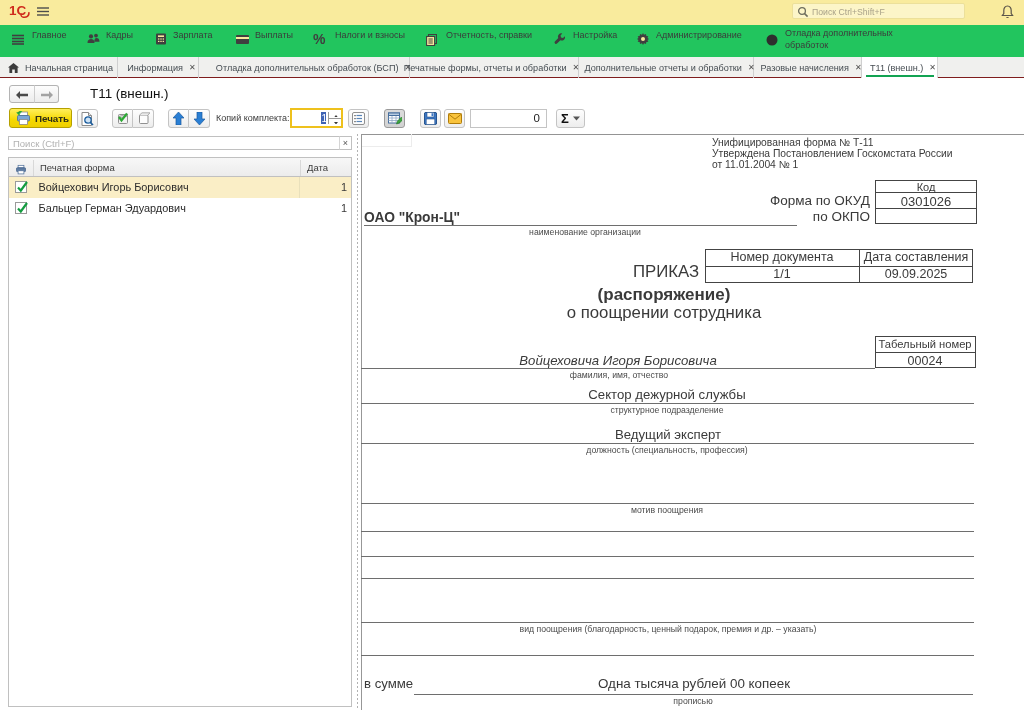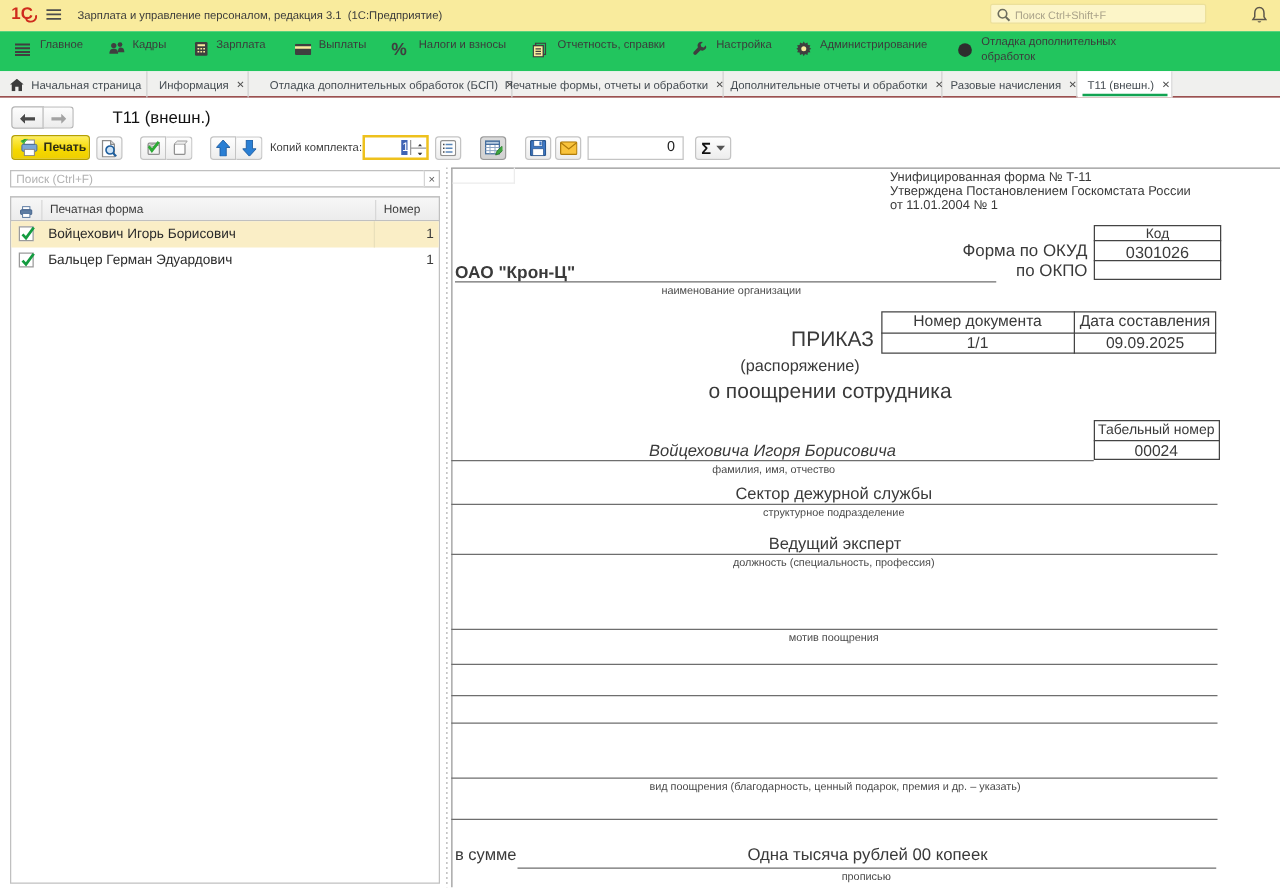--- a/index.html
+++ b/index.html
@@ -49,21 +49,20 @@
     <text x="0" y="12" font-family="Liberation Sans" font-size="13.5" font-weight="bold" fill="#cf2b1c">1С</text>
     <path d="M19.8 9.2 C20.6 13.2 17.2 14.8 14.2 14.2 C11.8 13.7 11.4 11.6 13 10.9" stroke="#cf2b1c" stroke-width="1.5" fill="none"></path>
   </svg>
   <svg class="abs" style="left:37px;top:7px" width="12" height="9">
       <g stroke="#4c4c4c" stroke-width="1.4">
         <line x1="0" y1="1" x2="12" y2="1"></line>
         <line x1="0" y1="4.5" x2="12" y2="4.5"></line>
         <line x1="0" y1="8" x2="12" y2="8"></line>
       </g>
     </svg>
-  <div class="abs" style="left:62px;top:7px;font-size:9px;color:#3a3a3a">Зарплата и управление персоналом, редакция 3.1&nbsp; (1С:Предприятие)</div>
   <div class="abs" style="left:792px;top:3px;width:173px;height:16px;background:#fcf5c8;border:1px solid #ece09a;border-radius:2px">
     <svg class="abs" style="left:4px;top:2px" width="12" height="12" viewBox="0 0 12 12">
         <circle cx="5" cy="5" r="3.4" fill="none" stroke="#6d6d5d" stroke-width="1.3"></circle>
         <line x1="7.6" y1="7.6" x2="10.6" y2="10.6" stroke="#6d6d5d" stroke-width="1.5"></line>
       </svg>
     <span class="abs" style="left:19px;top:3px;font-size:8.7px;color:#a9a289">Поиск Ctrl+Shift+F</span>
   </div>
   <svg class="abs" style="left:1001px;top:5px" width="13" height="14" viewBox="0 0 13 14">
       <path d="M6.5 1 C4 1 2.8 3 2.8 5.5 L2.8 8.5 L1.4 10.5 L11.6 10.5 L10.2 8.5 L10.2 5.5 C10.2 3 9 1 6.5 1 Z" fill="none" stroke="#5c564a" stroke-width="1.2"></path>
       <path d="M5 12 a1.6 1.6 0 0 0 3 0" fill="#5c564a"></path>
@@ -260,21 +259,21 @@
   </div>
 <div class="abs" id="lsx">×</div>
 <div class="abs" id="ltable"></div>
 <div class="abs" id="lthead">
   <svg class="abs" style="left:7px;top:6px" width="10" height="11" viewBox="0 0 12 11">
       <rect x="2.5" y="0.5" width="7" height="3" fill="#fff" stroke="#53739c" stroke-width=".9"></rect>
       <rect x="0.5" y="3.5" width="11" height="4.5" rx="1" fill="#5f7da3" stroke="#43618a" stroke-width=".9"></rect>
       <rect x="2.5" y="7" width="7" height="3.8" fill="#fff" stroke="#53739c" stroke-width=".9"></rect>
     </svg>
   <span class="abs" style="left:31px;top:4px">Печатная форма</span>
-  <span class="abs" style="left:298px;top:4px">Номер</span>
+  <span class="abs" style="left:298px;top:4px">Дата</span>
   <span class="vline" style="left:23.5px;top:2px;height:16px"></span>
   <span class="vline" style="left:291px;top:2px;height:16px"></span>
 </div>
 <div class="trow" style="top:177px;background:#faeec6">
   <span class="cbx">
       <svg style="position:absolute;left:0.5px;top:-2px" width="13" height="14" viewBox="0 0 13 14">
         <path d="M2 7.5 L4.8 10.5 L11 2" stroke="#149c40" stroke-width="2.2" fill="none"></path>
       </svg>
     </span>
   <span class="vline" style="left:290px;top:0;height:21px;background:#e9e0bb"></span>
@@ -308,21 +307,21 @@
 <div class="dl" style="left:364px;top:224.5px;width:433px"></div>
 <div class="d ctr small" style="left:585px;top:226.5px">наименование организации</div>
 <div class="box" style="left:705px;top:249px;width:268px;height:34px"></div>
 <div class="dl" style="left:705px;top:265.5px;width:268px;background:#444"></div>
 <div class="abs" style="left:859px;top:249px;width:1px;height:34px;background:#444"></div>
 <div class="d ctr" style="left:782px;top:249.5px;font-size:12.5px">Номер документа</div>
 <div class="d ctr" style="left:916px;top:249.5px;font-size:12.5px">Дата составления</div>
 <div class="d ctr" style="left:782px;top:266.8px;font-size:12.5px">1/1</div>
 <div class="d ctr" style="left:916px;top:266.8px;font-size:12.5px">09.09.2025</div>
 <div class="d ctr" style="left:666px;top:261.5px;font-size:16.8px;font-weight:normal">ПРИКАЗ</div>
-<div class="d ctr" style="left:640px;top:284.5px;font-size:13px;font-weight:normal">(распоряжение)</div>
+<div class="d ctr" style="left:664px;top:284.5px;font-size:17px;font-weight:bold">(распоряжение)</div>
 <div class="d ctr" style="left:664px;top:302.5px;font-size:16.8px;font-weight:normal">о поощрении сотрудника</div>
 <div class="box" style="left:875px;top:336px;width:101px;height:32px"></div>
 <div class="dl" style="left:875px;top:351.5px;width:101px;background:#444"></div>
 <div class="d ctr" style="left:925px;top:338px;font-size:11.2px">Табельный номер</div>
 <div class="d ctr" style="left:925px;top:353.5px;font-size:12.5px">00024</div>
 <div class="d ctr" style="left:618px;top:352.5px;font-size:13.2px;font-style:italic">Войцеховича Игоря Борисовича</div>
 <div class="dl" style="left:361px;top:367.5px;width:514px"></div>
 <div class="d ctr small" style="left:619px;top:369.5px">фамилия, имя, отчество</div>
 <div class="d ctr" style="left:667px;top:387px;font-size:13.2px">Сектор дежурной службы</div>
 <div class="dl" style="left:361px;top:402.5px;width:613px"></div>

